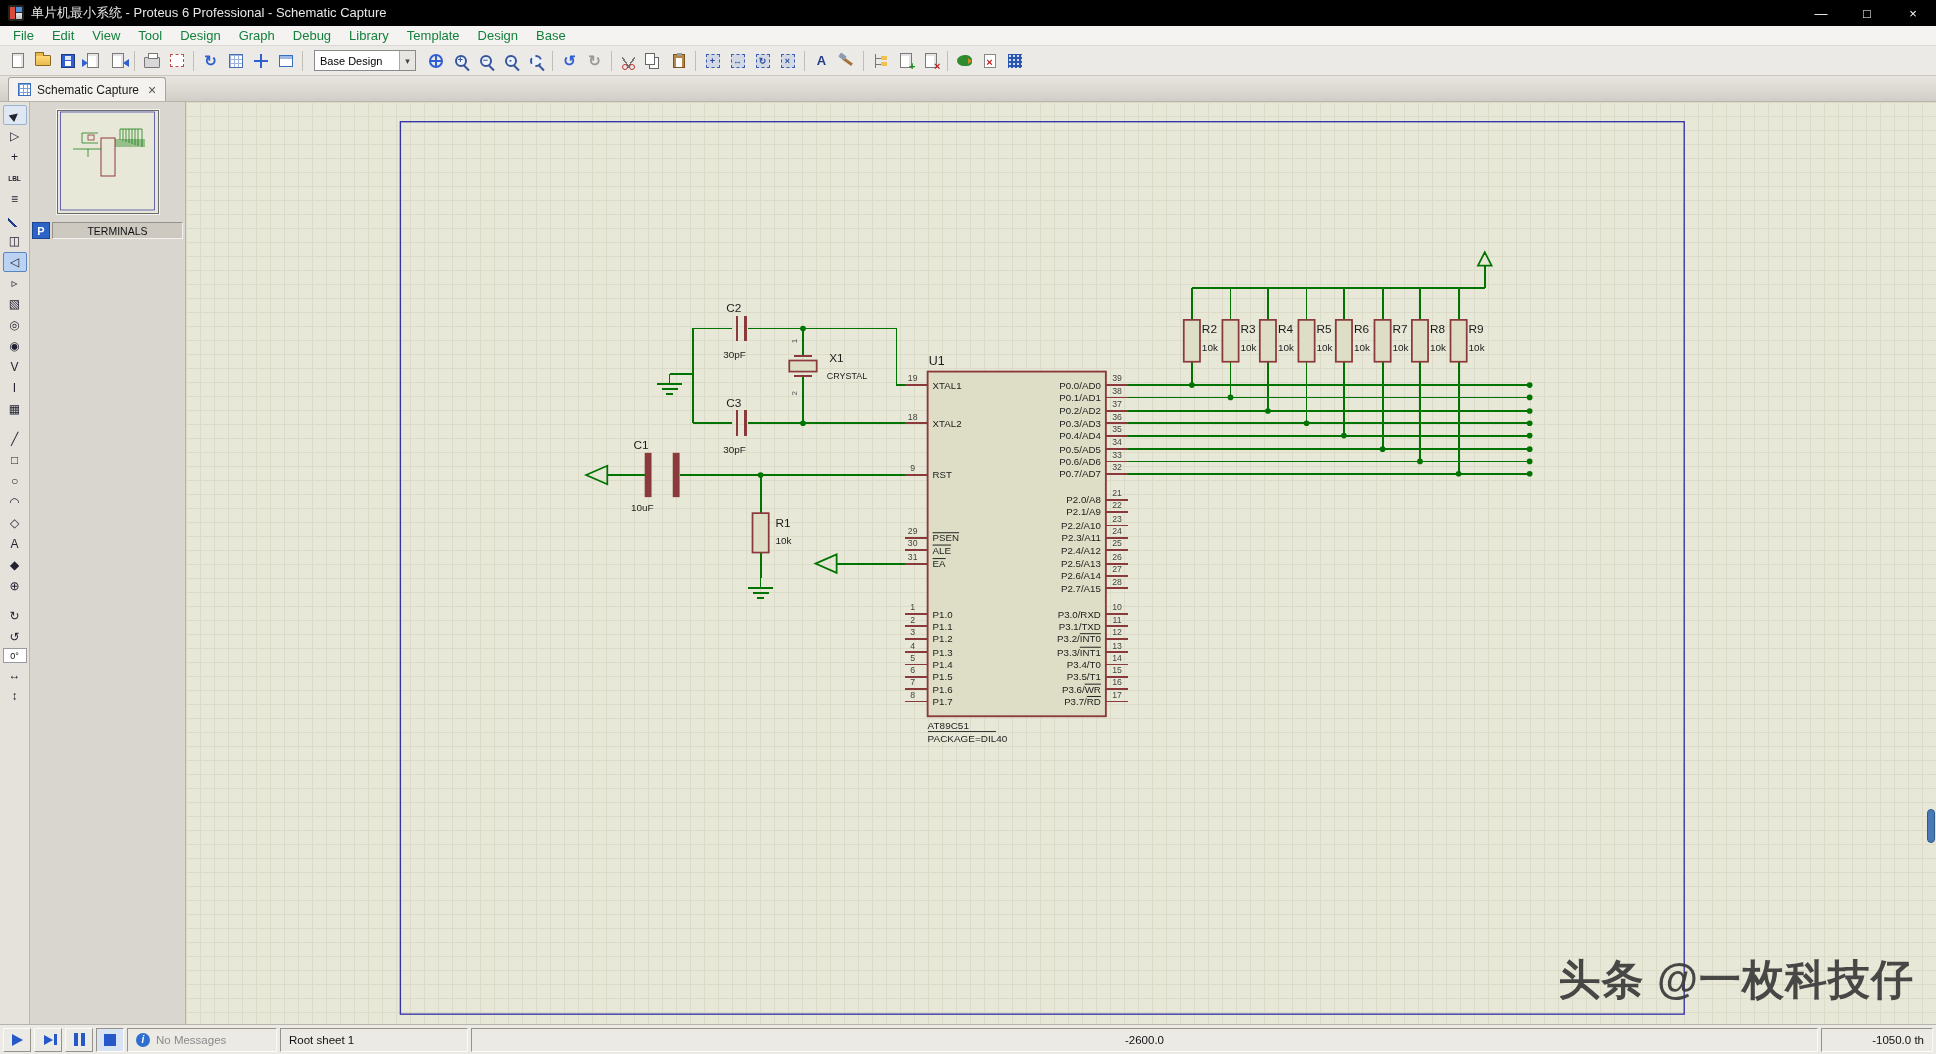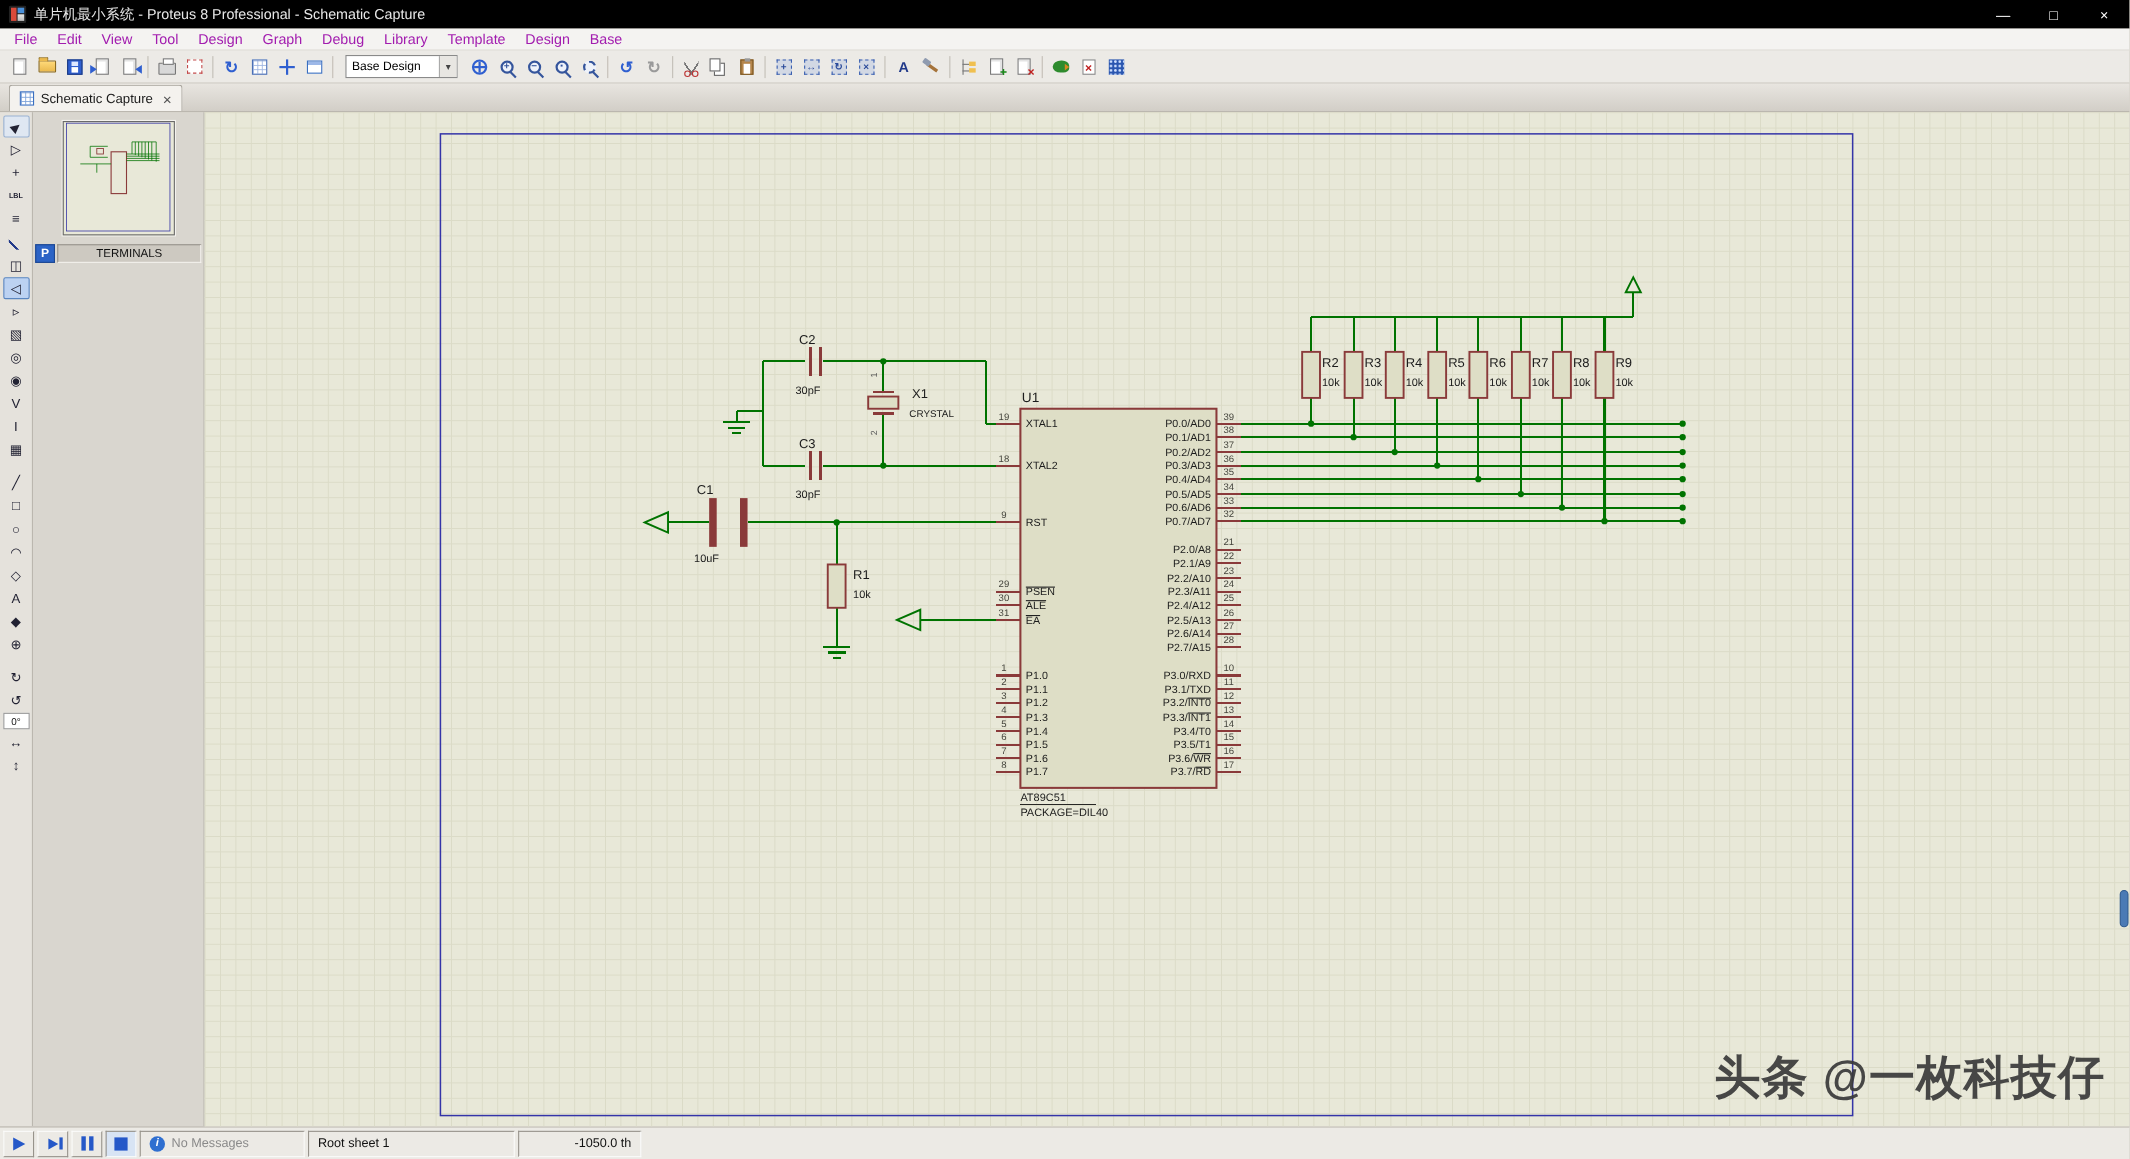--- a/index.html
+++ b/index.html
@@ -11,21 +11,21 @@
 .app-icon{width:16px;height:16px;margin:0 7px 0 8px;border-radius:2px;background:
  linear-gradient(#d94a3a,#d94a3a) 2px 2px/5px 12px no-repeat,
  linear-gradient(#4a90d9,#4a90d9) 8px 2px/6px 5px no-repeat,
  linear-gradient(#e8e8e8,#bbb) 8px 8px/6px 6px no-repeat,#222}
 .title-text{white-space:nowrap}
 .win-btns{margin-left:auto;display:flex;height:100%}
 .win-btn{width:46px;display:flex;align-items:center;justify-content:center;font-size:13px;color:#fff}
 
 
 .menubar{height:20px;background:#f4f3f1;display:flex;align-items:center;font-size:13px;border-bottom:1px solid #dcd9d4;padding-left:4px;flex:0 0 auto}
-.menu-item{padding:0 9px;height:100%;display:flex;align-items:center;color:#a21caf}
+.menu-item{padding:0 9px;height:100%;display:flex;align-items:center;color:#15803d}
 
 
 .toolbar{height:30px;background:#eceae6;display:flex;align-items:center;padding:0 5px;border-bottom:1px solid #c9c5bd;flex:0 0 auto}
 .tbi{width:25px;height:24px;display:flex;align-items:center;justify-content:center;position:relative;flex:0 0 auto}
 .tb-sep{width:1px;height:20px;background:#c2beb6;margin:0 4px;flex:0 0 auto}
 .combo{width:102px;height:21px;background:#fff;border:1px solid #8a8a8a;display:flex;align-items:center;font-size:11px;padding-left:5px;margin:17px 7px;flex:0 0 auto}
 .combo-arrow{margin-left:auto;width:16px;height:100%;background:#e8e6e2;border-left:1px solid #aaa;display:flex;align-items:center;justify-content:center;font-size:9px;color:#444}
 
 
 .glyph{font-weight:bold}
@@ -137,21 +137,21 @@
 .sb-coord{flex:1;justify-content:center;color:#111}
 .sb-units{width:112px;justify-content:flex-end;color:#111}
 </style>
 </head>
 <body>
 
 <div id="app">
 
   <div class="titlebar">
     <span class="app-icon"></span>
-    <span class="title-text">单片机最小系统 - Proteus 8 Professional - Schematic Capture</span>
+    <span class="title-text">单片机最小系统 - Proteus 6 Professional - Schematic Capture</span>
     <span class="win-btns" id="win-btns">
         <span class="win-btn">—</span>
         <span class="win-btn">□</span>
         <span class="win-btn close">×</span>
       </span>
   </div>
 
   <div class="menubar" id="menubar">
       <div class="menu-item">File</div>
       <div class="menu-item">Edit</div>
@@ -669,16 +669,17 @@
         </div>
         <div class="sim-btn pressed">
           <span class="simg-stop"></span>
         </div>
       </span>
     <span class="sb-seg sb-msg">
       <span class="info-ic">i</span>
       <span>No Messages</span>
     </span>
     <span class="sb-seg sb-sheet">Root sheet 1</span>
+    <span class="sb-seg sb-coord">-2600.0</span>
     <span class="sb-seg sb-units">-1050.0 th</span>
   </div>
 
 </div>
 
 </body></html>

